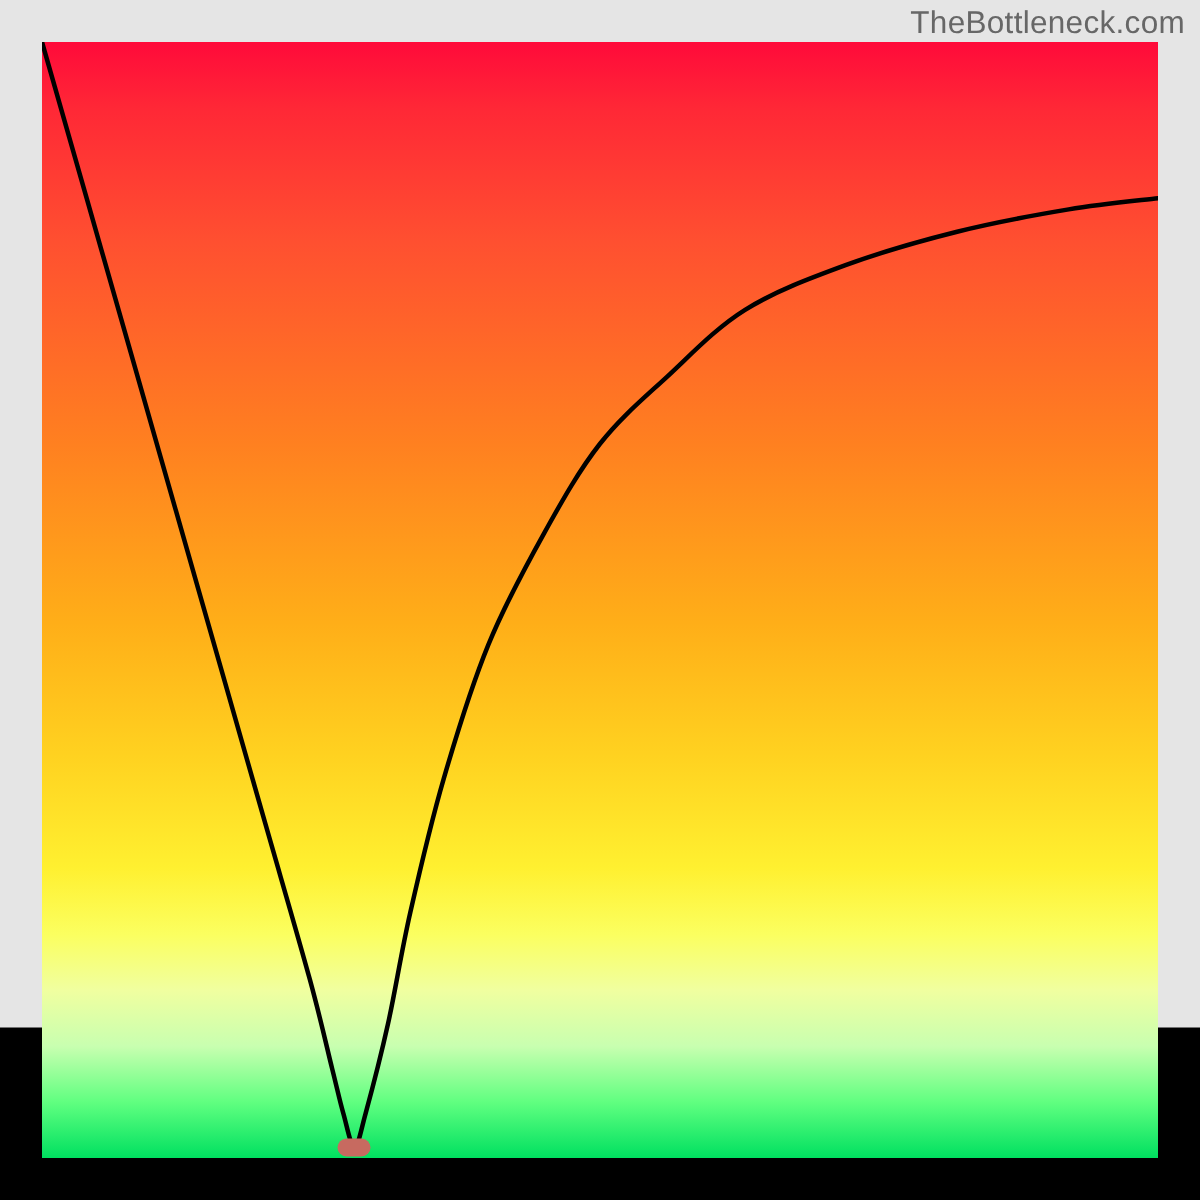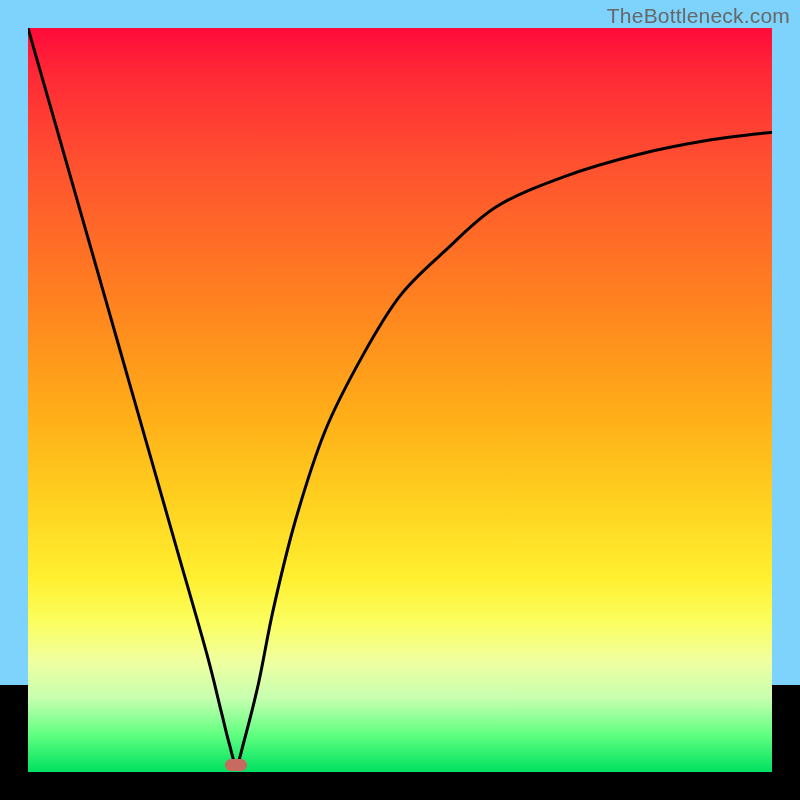--- a/index.html
+++ b/index.html
@@ -10,21 +10,21 @@
     overflow: hidden;
     background: #000;
     font-family: Arial, Helvetica, sans-serif;
   }
   .frame {
     position: absolute;
     left: 0;
     top: 0;
     width: 800px;
     height: 685px;
-    background: #7dd3fc;
+    background: #e5e5e5;
   }
   .plot {
     position: absolute;
     left: 28px;
     top: 28px;
     width: 744px;
     height: 744px;
     background: linear-gradient(to bottom,
       #ff0a3a 0%,
       #ff2836 6%,

